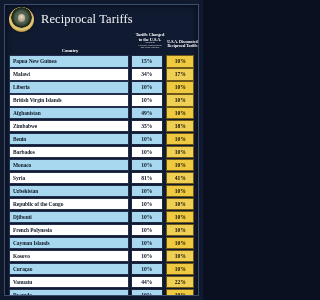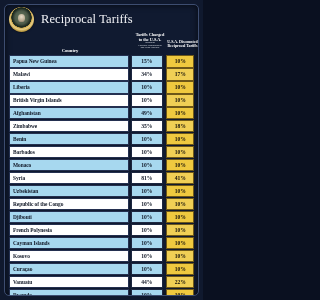--- a/index.html
+++ b/index.html
@@ -13,21 +13,21 @@
     position: relative;
     width: 203px; height: 300px;
     background: #10192e;
     padding: 4px;
   }
   #frame {
     position: relative;
     width: 195px; height: 292px;
     background: #101a30;
     border: 1px solid #3d4d70;
-    border-radius: 5px;
+    border-radius: 0;
     box-shadow: inset 0 0 6px rgba(0,0,0,.7);
     overflow: hidden;
   }
   
   #header {
     position: relative;
     height: 28px;
     display: flex;
     align-items: center;
     padding-left: 4px;

